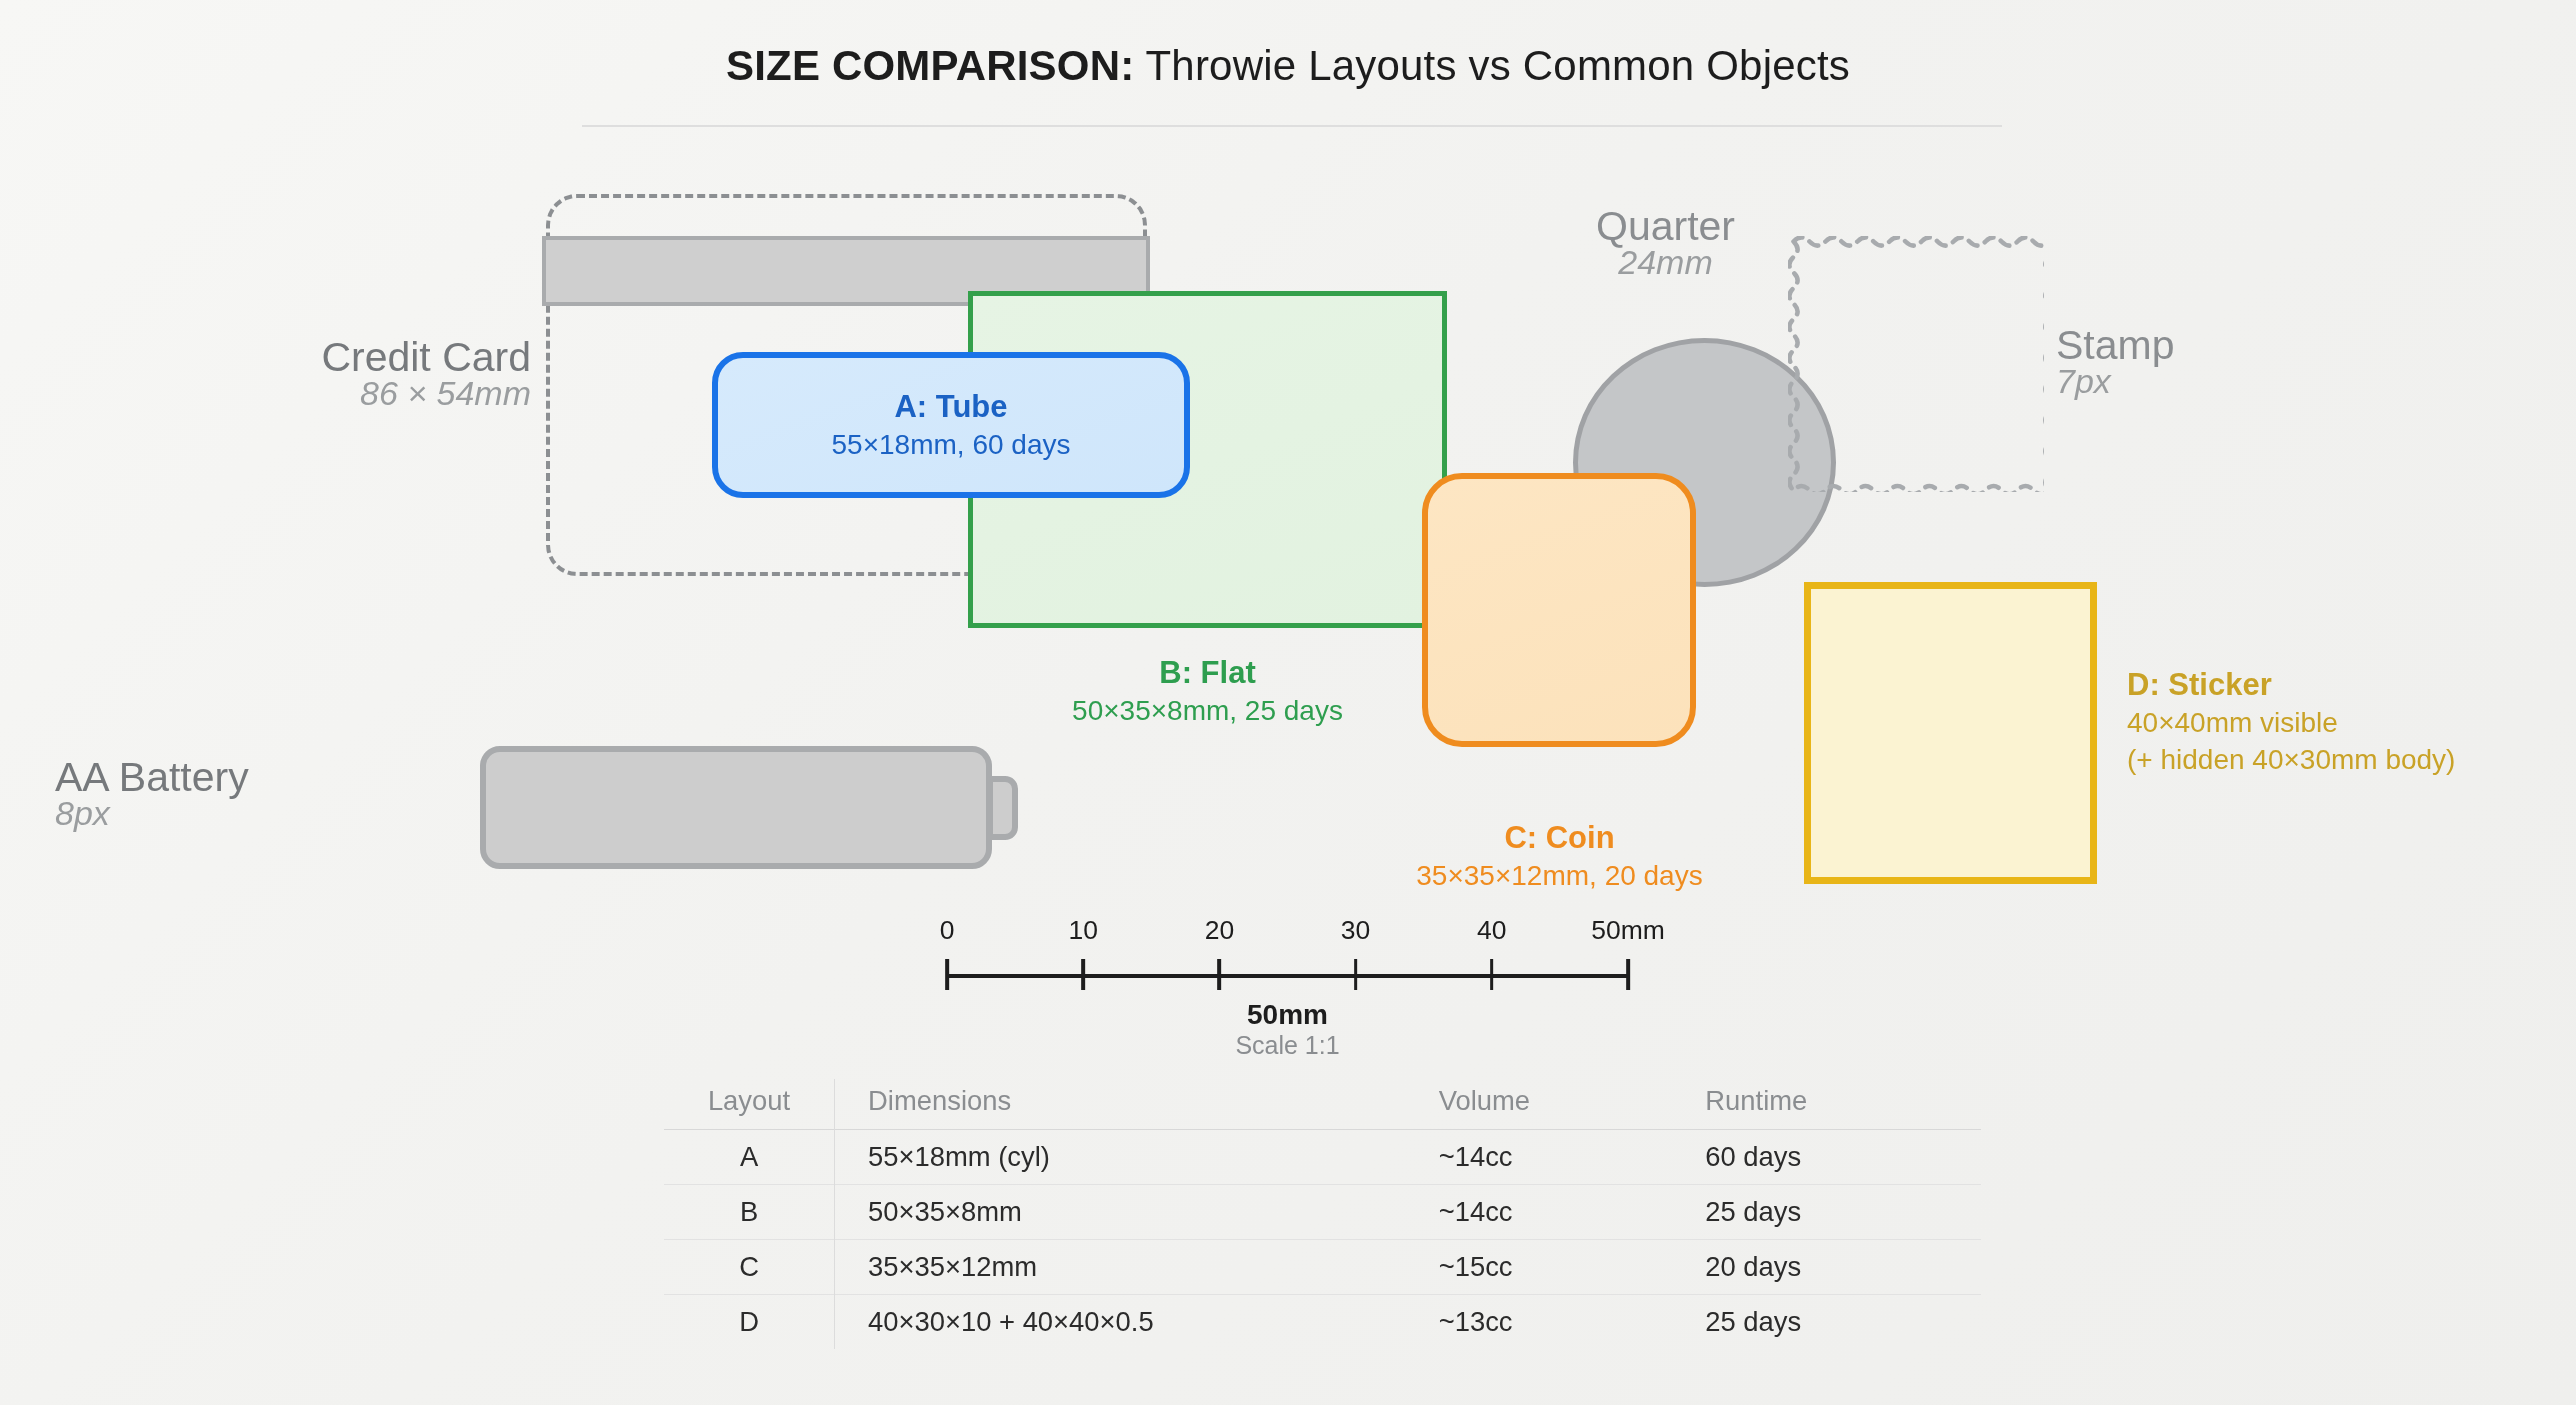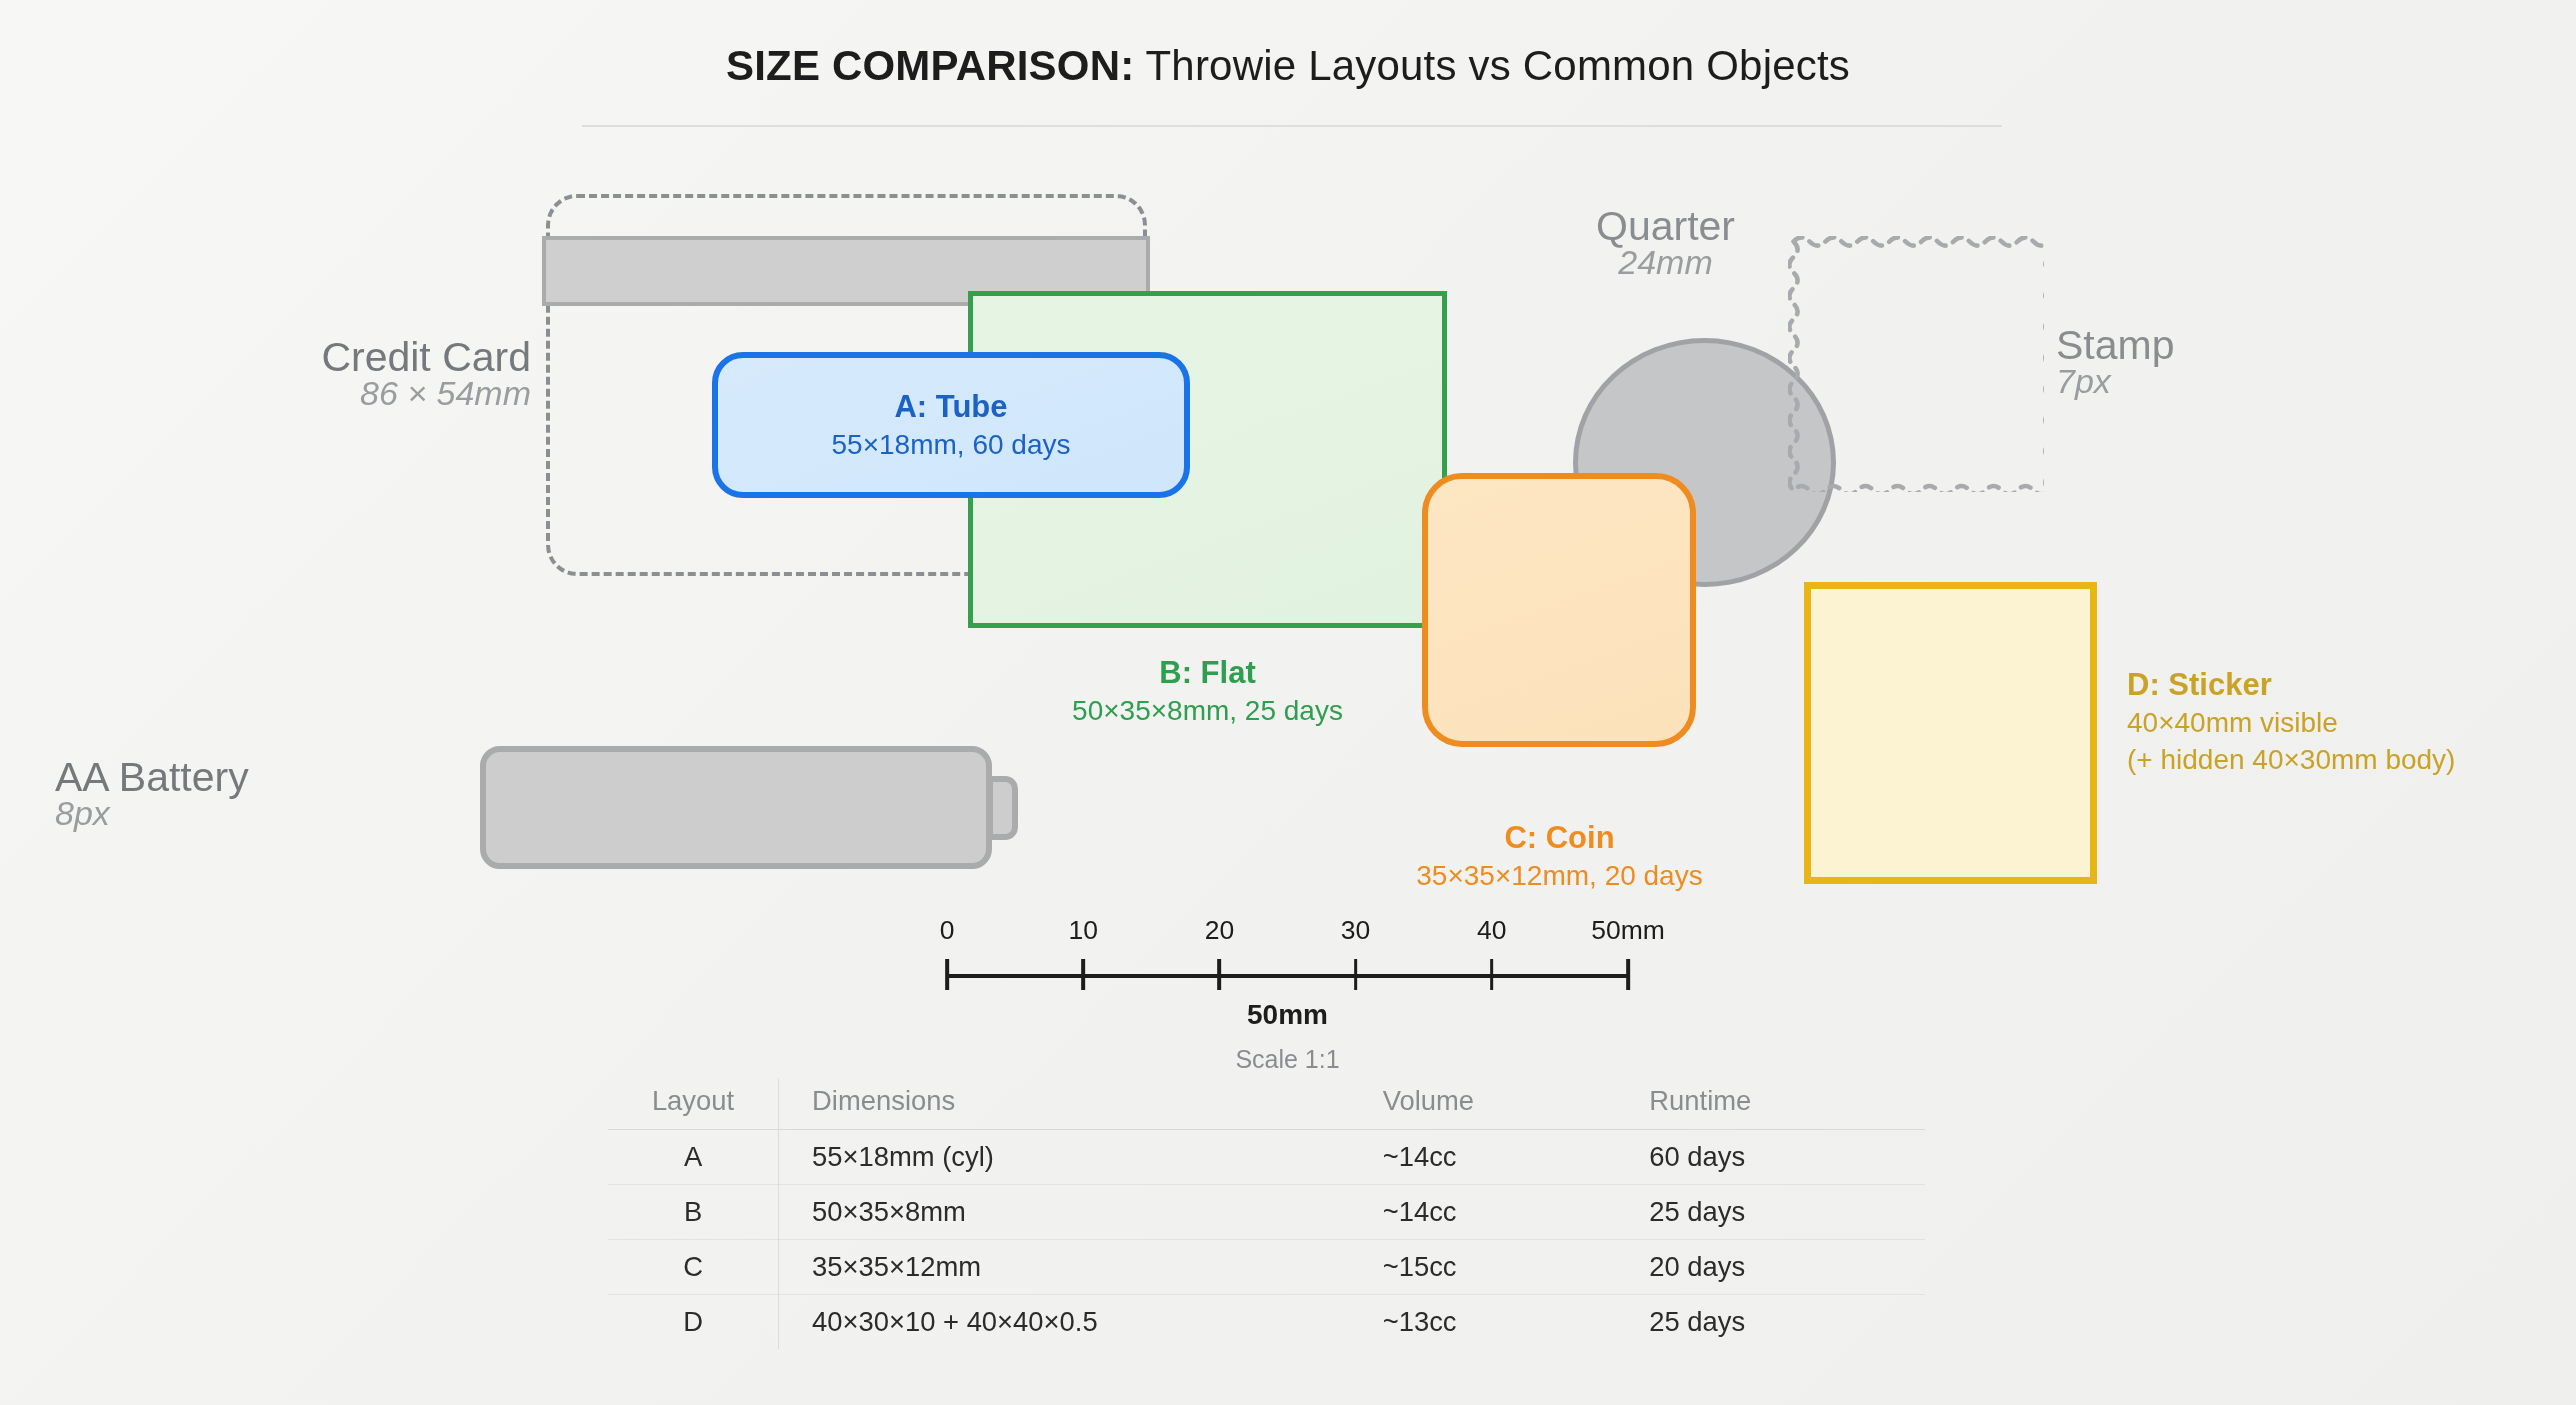--- a/index.html
+++ b/index.html
@@ -165,26 +165,26 @@
   }
   #ruler-line .tick {
     position: absolute; top: 0; width: 3.7px; height: 31px;
     background: #1d1d1d; transform: translateX(-50%);
   }
   #ruler-span {
     margin-top: 9.1px; text-align: center;
     font-size: 28px; font-weight: bold; color: #1d1d1d;
   }
   #ruler-scale {
-    margin-top: 14px; text-align: center;
+    margin-top: 0; text-align: center;
     font-size: 25px; color: #8a8d90;
   }
 
   
-  #table-wrap { left: 608px; top: 1079px; width: 1317px; }
+  #table-wrap { left: 664px; top: 1079px; width: 1317px; }
   table {
     border-collapse: collapse; width: 100%;
     font-size: 27.4px; color: #2b2b2b;
   }
   th {
     font-weight: normal; color: #8a8d90;
     padding: 5.5px 0 12.8px 0; text-align: left;
   }
   td { padding: 11px 0; }
   thead tr { border-bottom: 1.8px solid #d8d8d8; }

